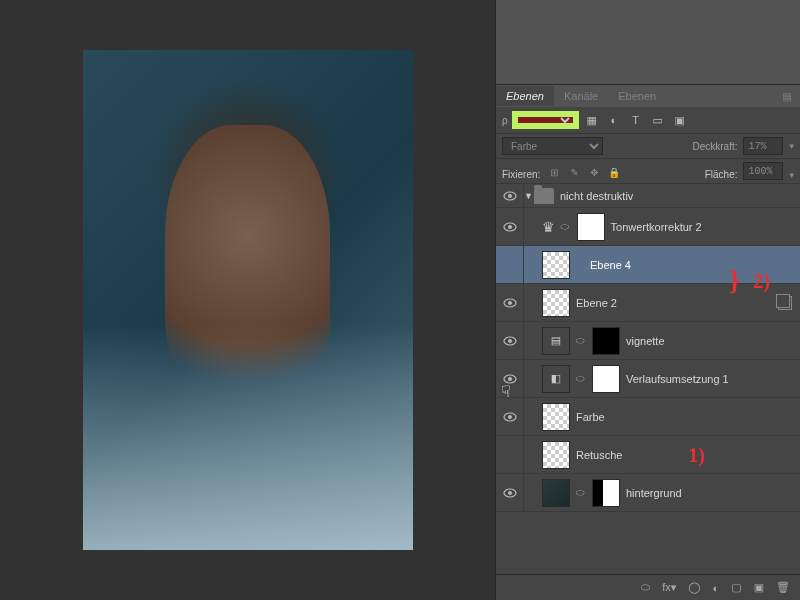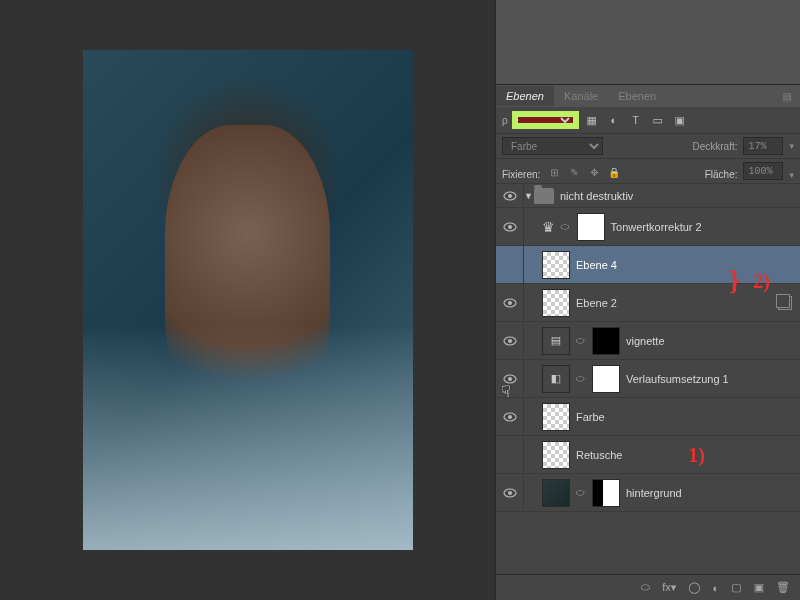--- a/index.html
+++ b/index.html
@@ -46,21 +46,21 @@
     .thumb { width: 28px; height: 28px; border: 1px solid #2a2a2a; background: #fff; flex-shrink: 0; }
     .thumb.checker { background: repeating-conic-gradient(#ccc 0% 25%, #fff 0% 50%) 0 0 / 8px 8px; }
     .thumb.orange { background: linear-gradient(135deg, #e8a040, #d08020); }
     .thumb.adj { background: #454545; display: flex; align-items: center; justify-content: center; color: #c8c8c8; }
     .thumb.black { background: #000; }
     .thumb.dark-img { background: linear-gradient(135deg, #2a3a3a, #1a2a2a); }
     .thumb.mask-white { background: #fff; }
     .thumb.mask-bw { background: linear-gradient(90deg, #000 0%, #000 40%, #fff 40%, #fff 100%); }
     .link-ico { width: 10px; color: #a8a8a8; font-size: 10px; }
     .layer-name { color: #d8d8d8; font-size: 11px; }
-    .layer.selected .layer-name { color: #fff; }
+    .layer.selected .layer-name { color: #fff; margin-left: 14px; }
     .folder-ico { width: 20px; height: 16px; background: #787878; border-radius: 2px 2px 0 0; position: relative; }
     .folder-ico::before { content:''; position: absolute; top: -3px; left: 0; width: 8px; height: 3px; background: #787878; border-radius: 2px 2px 0 0; }
     .dup-ico { margin-left: auto; width: 14px; height: 14px; border: 1px solid #888; position: relative; }
     .dup-ico::before { content: ''; position: absolute; top: -3px; left: -3px; width: 12px; height: 12px; border: 1px solid #888; background: #454545; }
     .crown { font-size: 14px; color: #c8c8c8; }
     .disclosure { color: #c8c8c8; font-size: 9px; width: 10px; }
     .anno { position: absolute; color: #e83030; font-size: 20px; font-weight: bold; font-family: serif; }
     .cursor-hand { position: absolute; bottom: 72px; left: 5px; font-size: 16px; color: #fff; filter: drop-shadow(0 0 1px #000); }
     .bottom-bar { height: 26px; background: #454545; border-top: 1px solid #282828; display: flex; align-items: center; justify-content: flex-end; gap: 12px; padding: 0 10px; color: #a8a8a8; font-size: 11px; }
     .bottom-bar span { cursor: pointer; }

